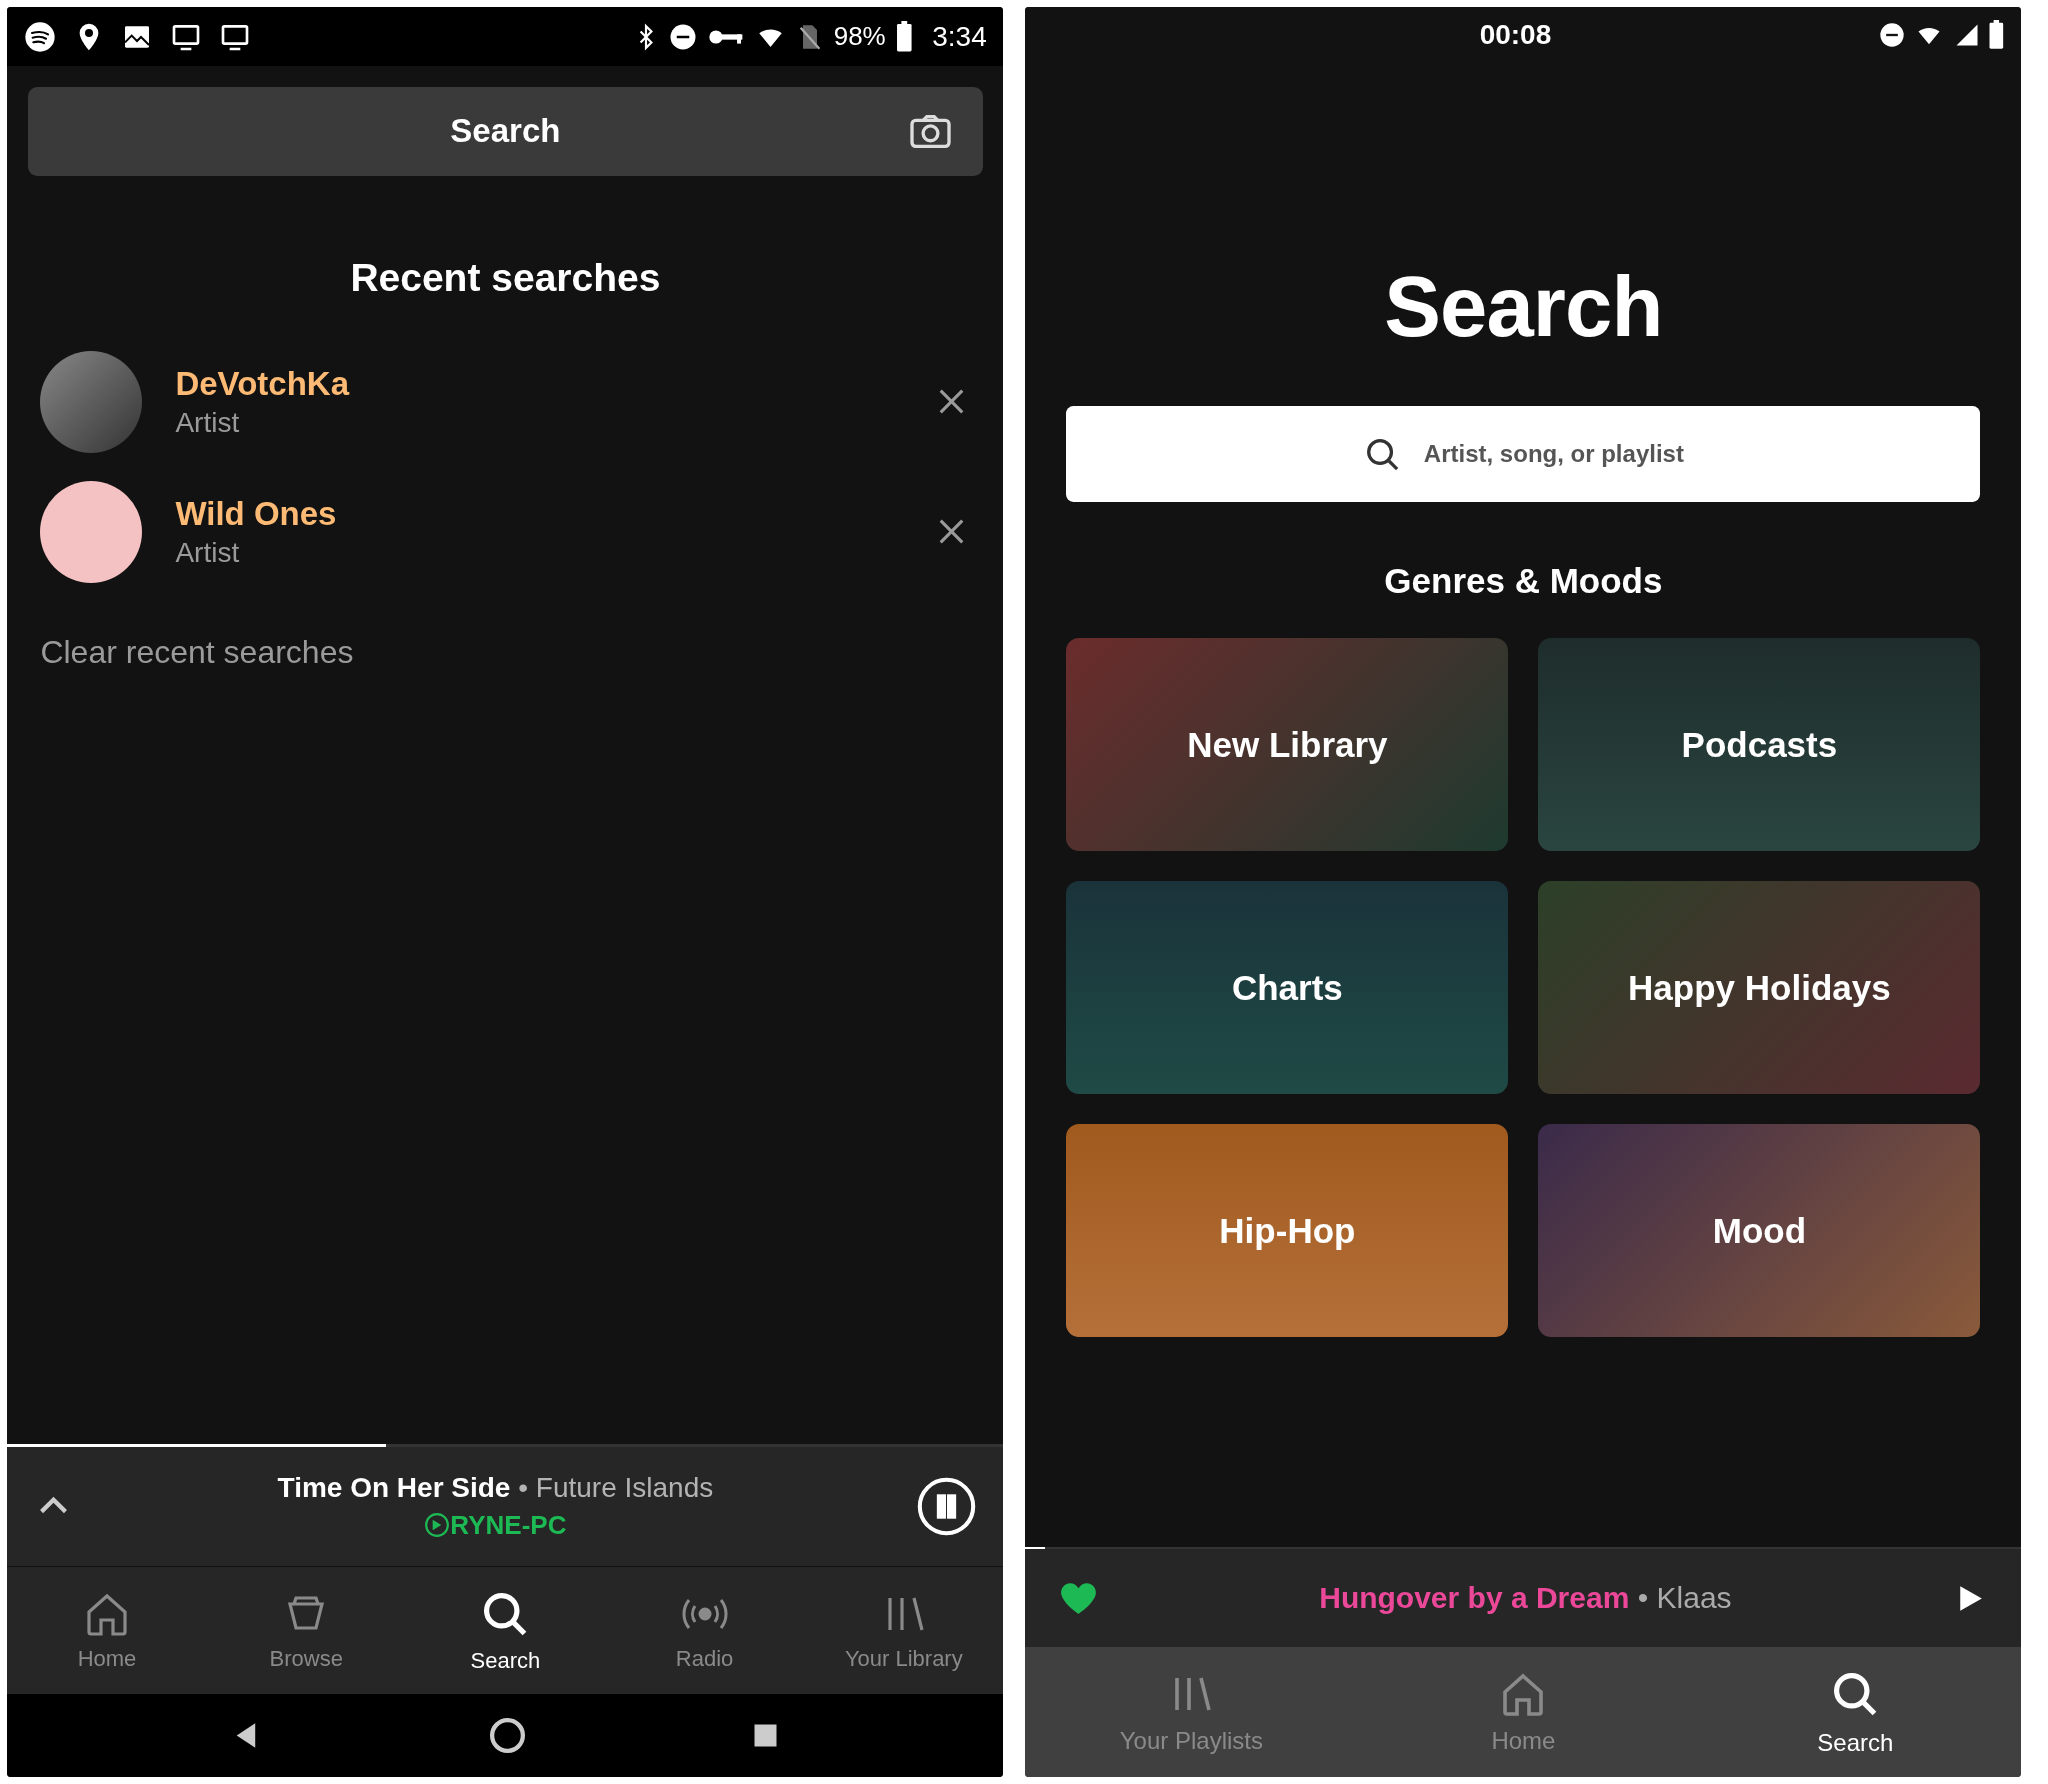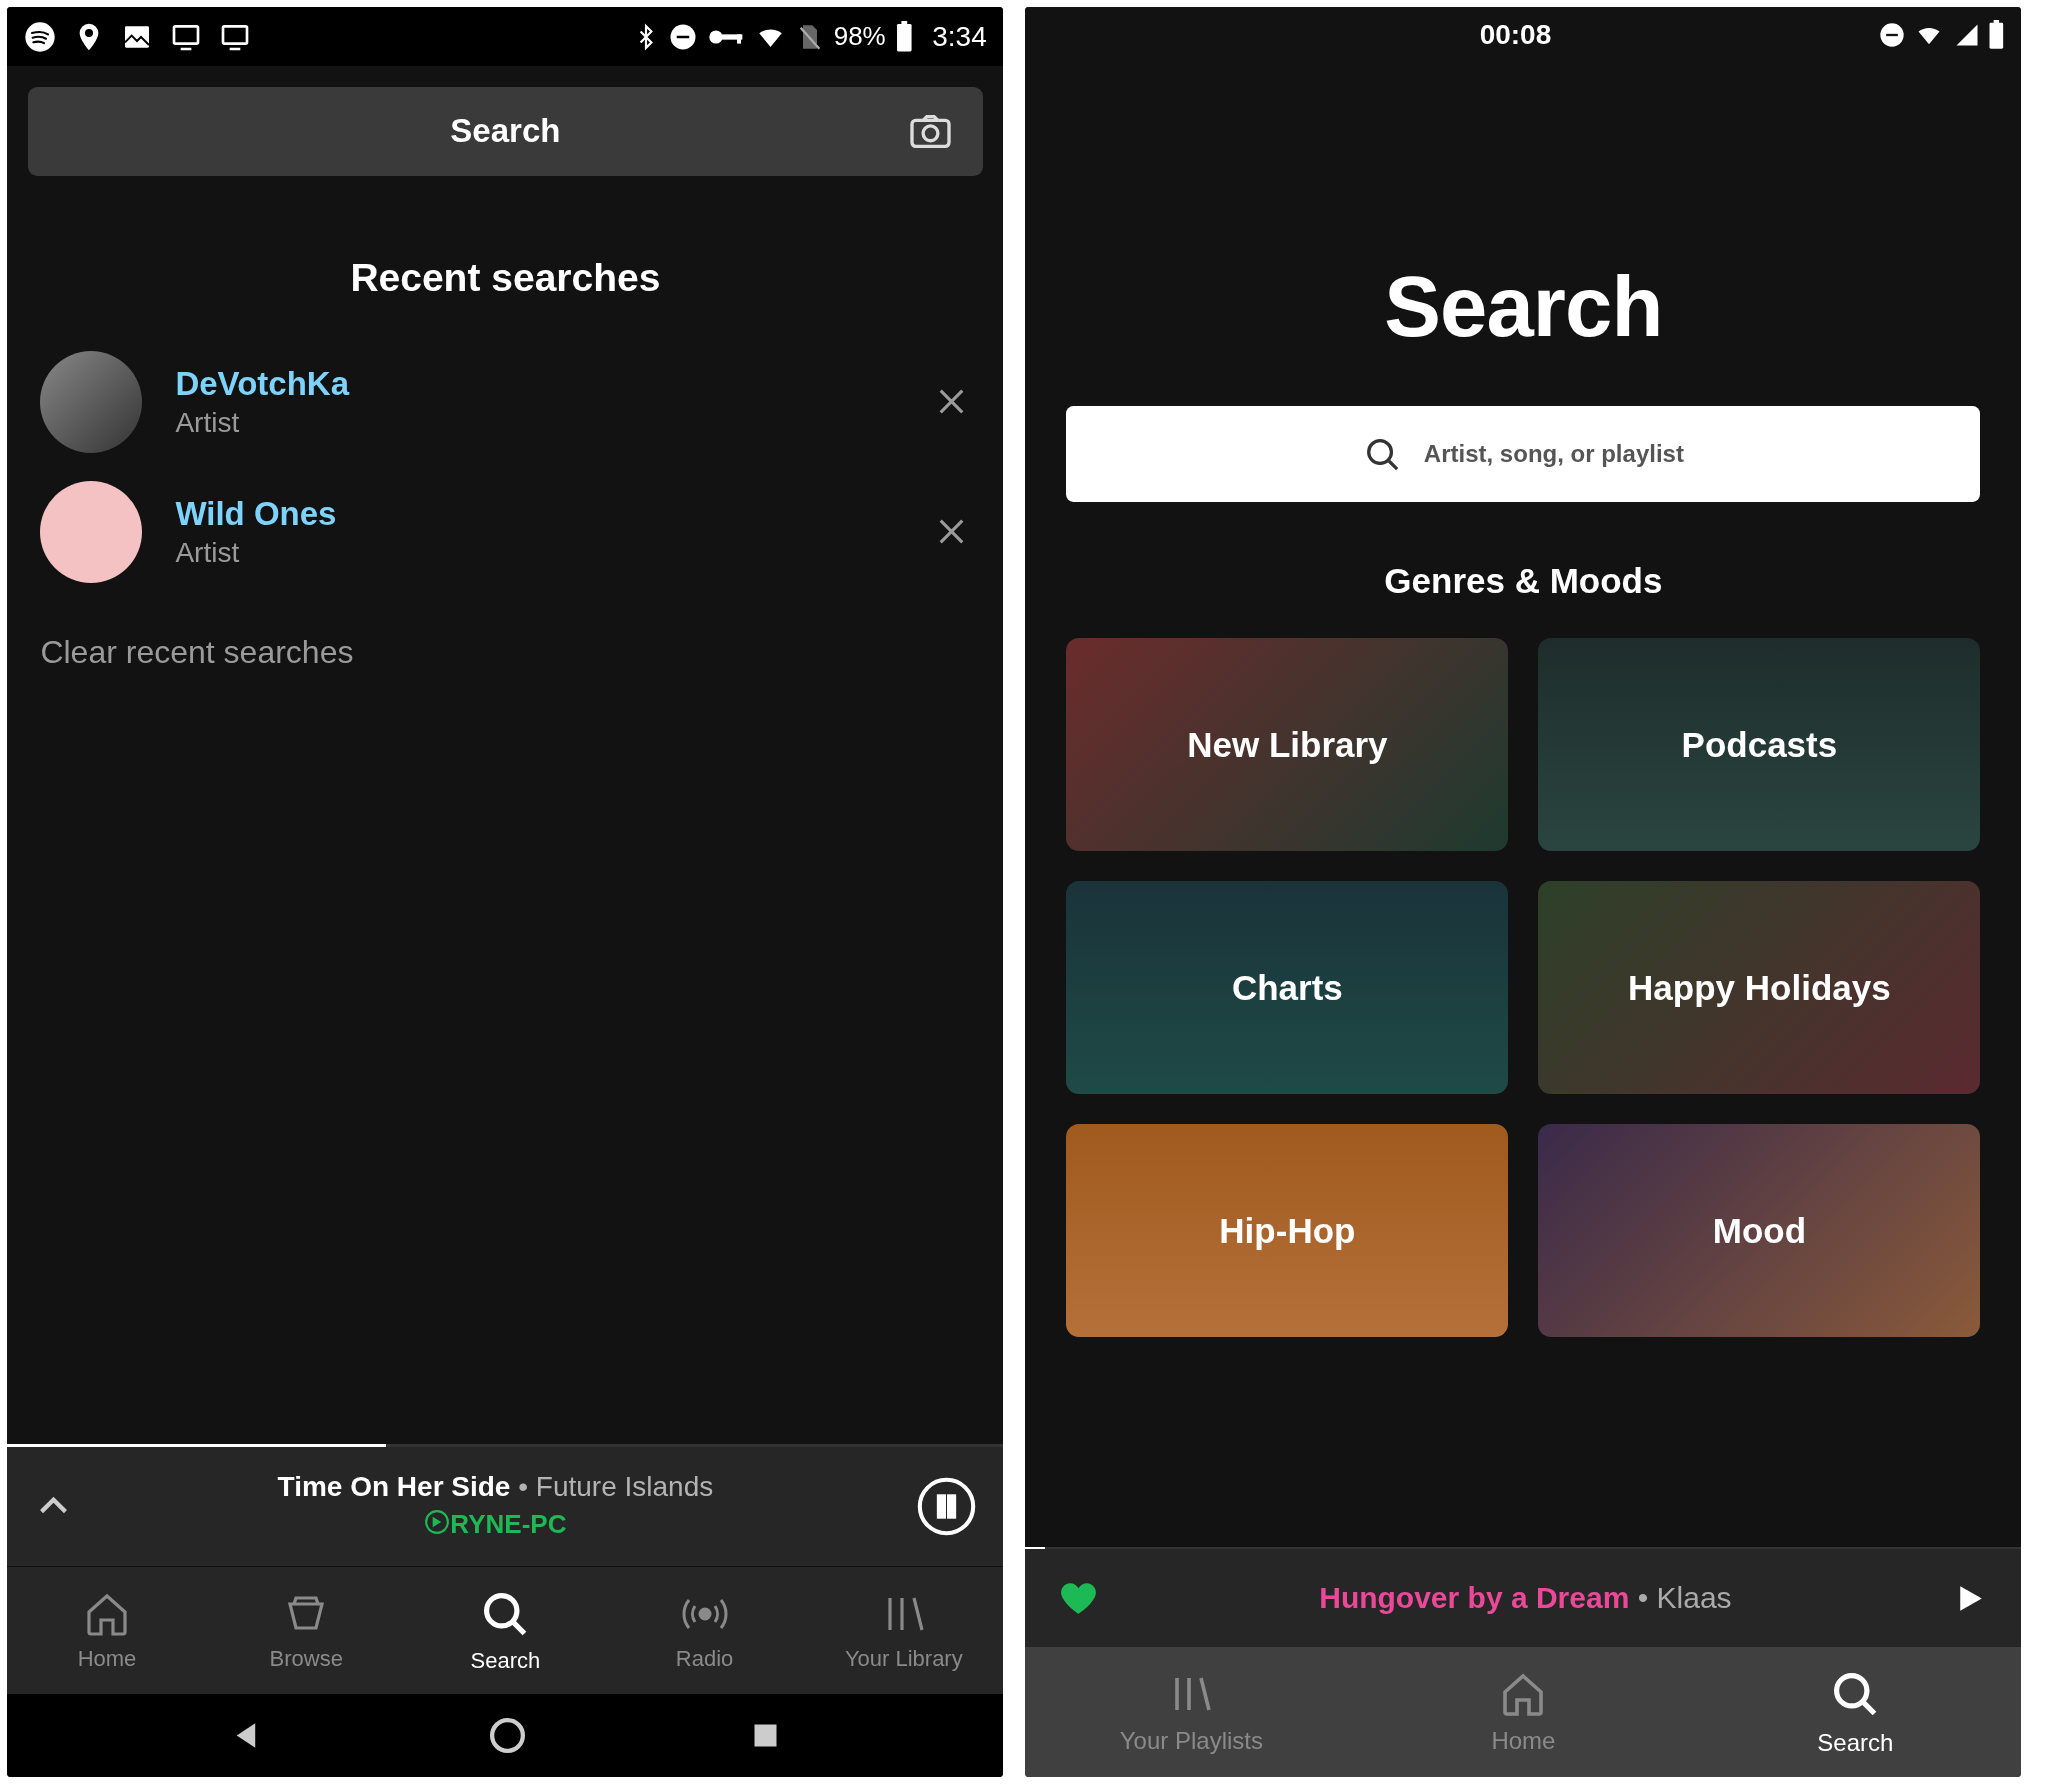--- a/index.html
+++ b/index.html
@@ -21,39 +21,39 @@
   .camera-btn { position: absolute; right: 30px; display: flex; }
 
   .recent-heading { color: #fff; text-align: center; font-size: 39px; font-weight: 700; margin-top: 80px; }
 
   .recent-list { margin-top: 37px; }
   .recent-item { display: flex; align-items: center; padding: 13px 33px 13px 33px; height: 130px; }
   .avatar { width: 102px; height: 102px; border-radius: 50%; background: #555; flex-shrink: 0; overflow: hidden; }
   .avatar.bw { background: linear-gradient(135deg,#888,#333); }
   .avatar.pink { background: #f4c2c2; }
   .recent-meta { margin-left: 33px; flex: 1; }
-  .recent-title { color: #7dd3fc; font-size: 33px; font-weight: 700; }
+  .recent-title { color: #fdba74; font-size: 33px; font-weight: 700; }
   .recent-sub { color: #9a9a9a; font-size: 28px; margin-top: 3.7px; }
   .recent-x { color: #9a9a9a; }
 
   .clear-recent { color: #9a9a9a; font-size: 32px; padding: 37px 33px; }
 
   .left-spacer { flex: 1; }
 
   .progress-line { height: 3.7px; background: #333; }
   .progress-line .fill { height: 100%; width: 38%; background: #fff; }
 
   .now-playing { background: #262626; height: 119px; display: flex; align-items: center; padding: 0 26px; color: #fff; }
   .np-chevron { color: #ccc; }
   .np-center { flex: 1; text-align: center; }
   .np-line1 { font-size: 28px; }
   .np-line1 .song { font-weight: 700; color: #fff; }
   .np-line1 .dot { color: #b3b3b3; }
   .np-line1 .artist { color: #b3b3b3; }
-  .np-line2 { color: #1db954; font-size: 26px; font-weight: 700; margin-top: 5.6px; display: inline-flex; justify-content: center; }
+  .np-line2 { color: #1db954; font-size: 26px; font-weight: 700; margin-top: 5.6px; display: inline-flex; align-items: center; justify-content: center; }
   .np-pause { }
 
   .bottom-nav-left { background: #262626; height: 128px; display: flex; border-top: 0.9px solid #111; }
   .bnav-item { flex: 1; display: flex; flex-direction: column; align-items: center; justify-content: center; gap: 7.4px; color: #8a8a8a; }
   .bnav-item.active { color: #fff; }
   .bnav-label { font-size: 22px; }
 
   .android-nav { background: #000; height: 83px; display: flex; align-items: center; justify-content: space-around; padding: 0 111px; }
 
   

